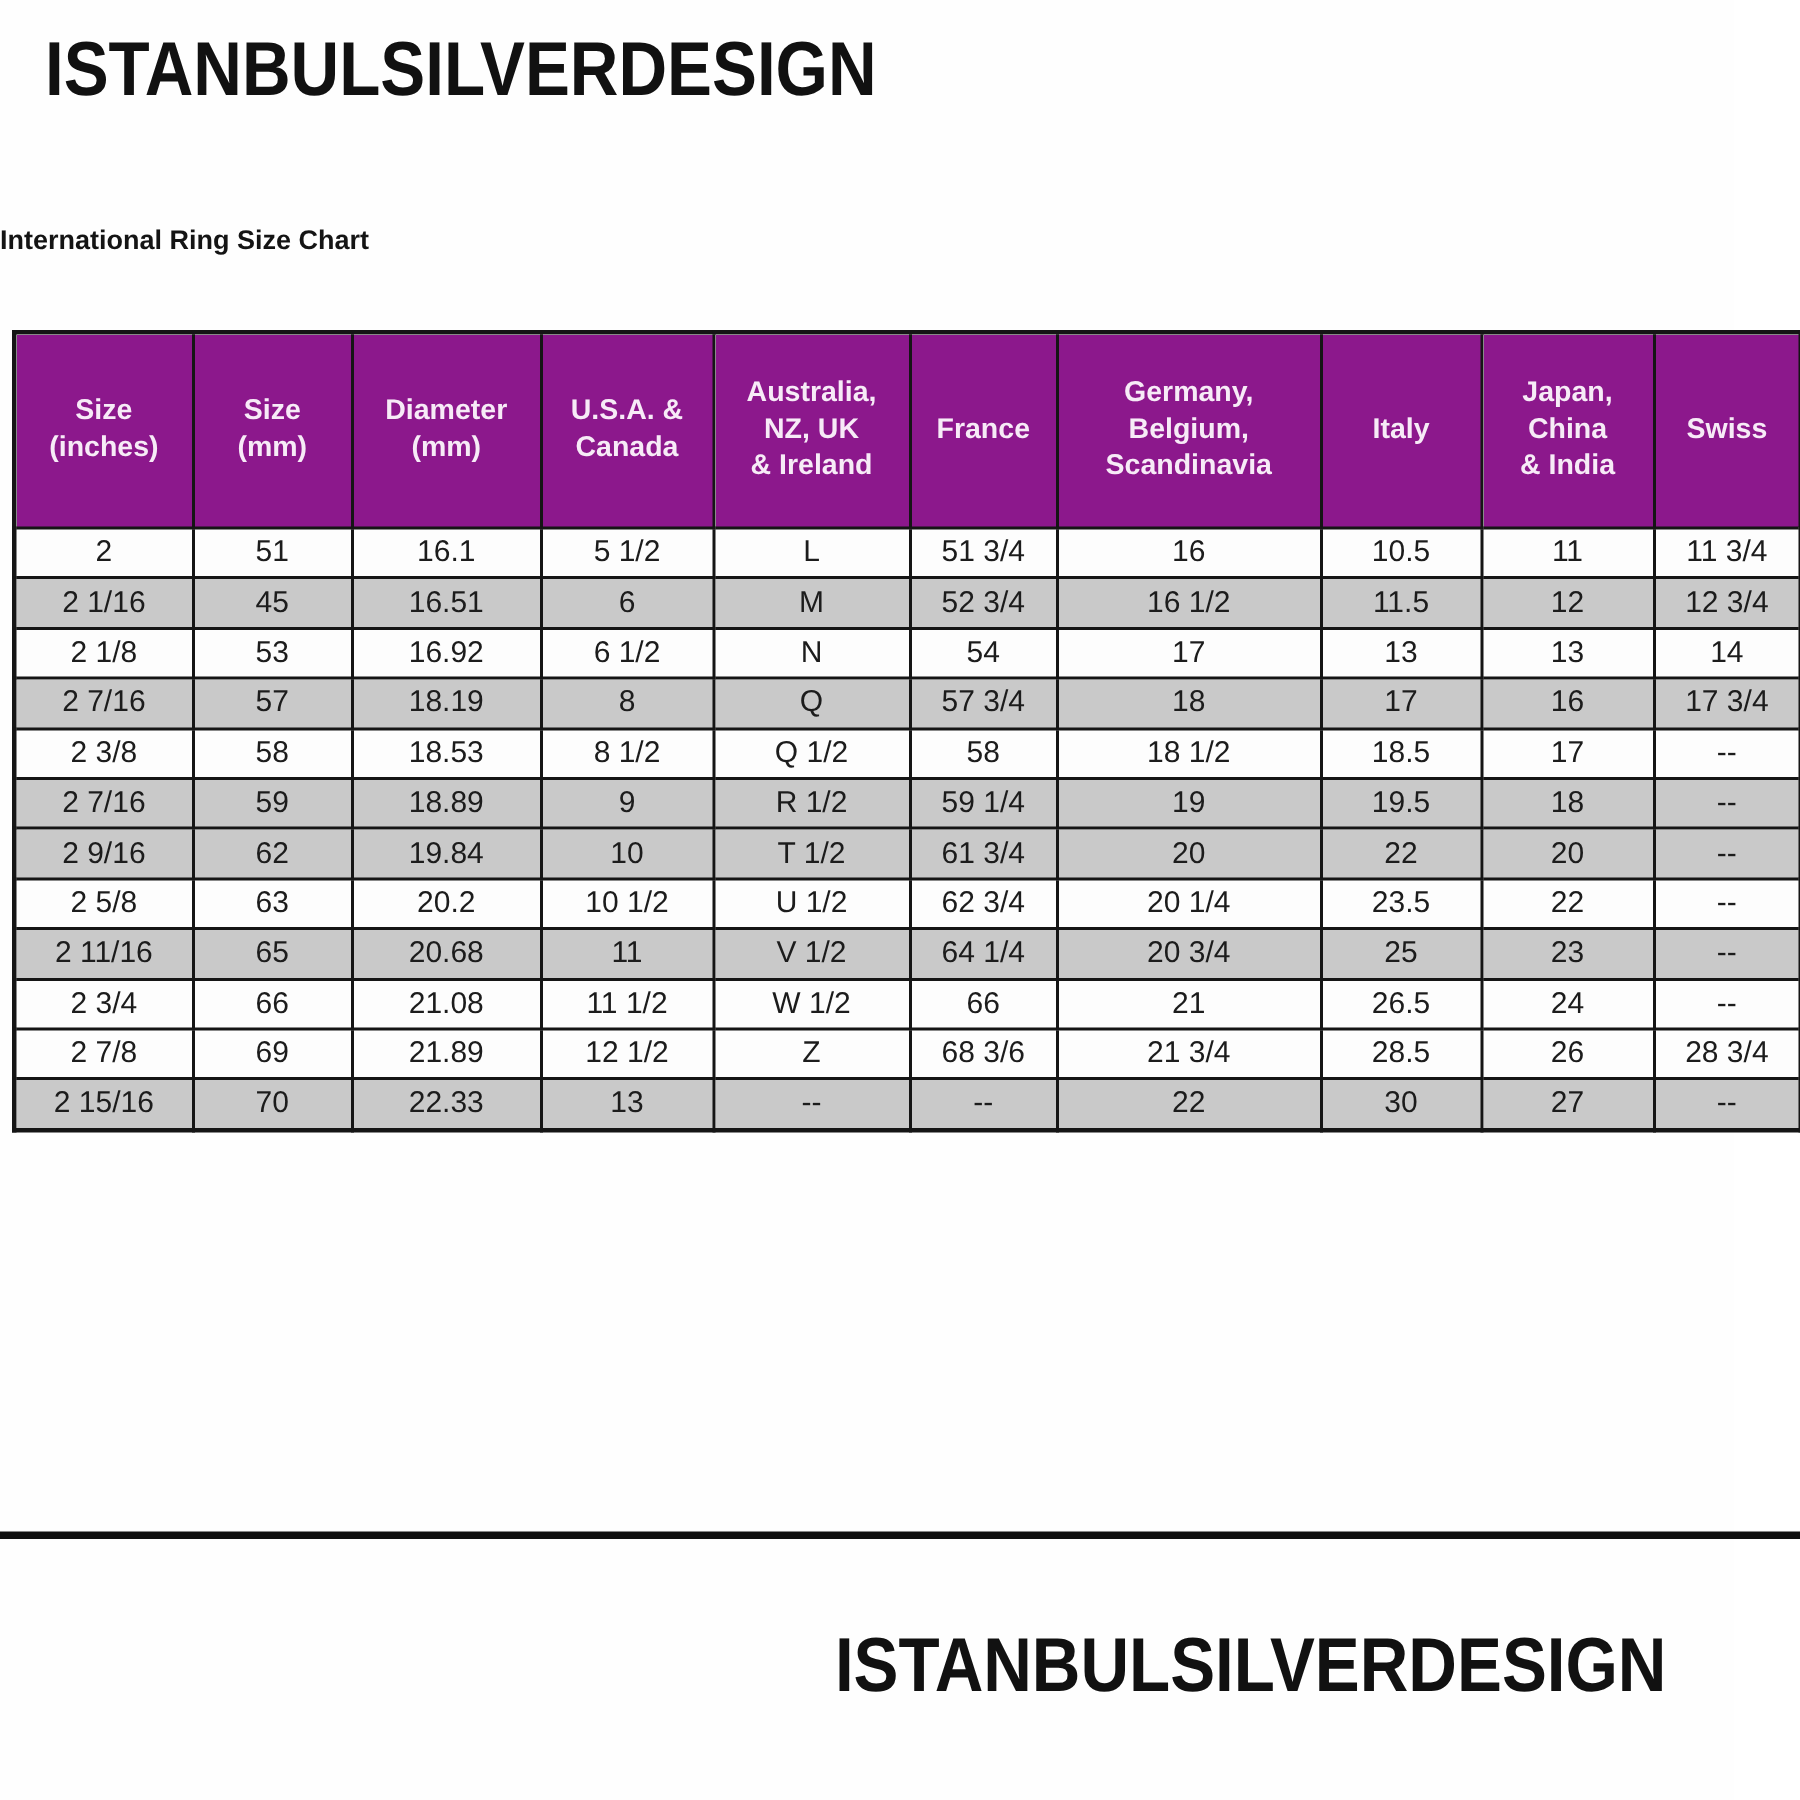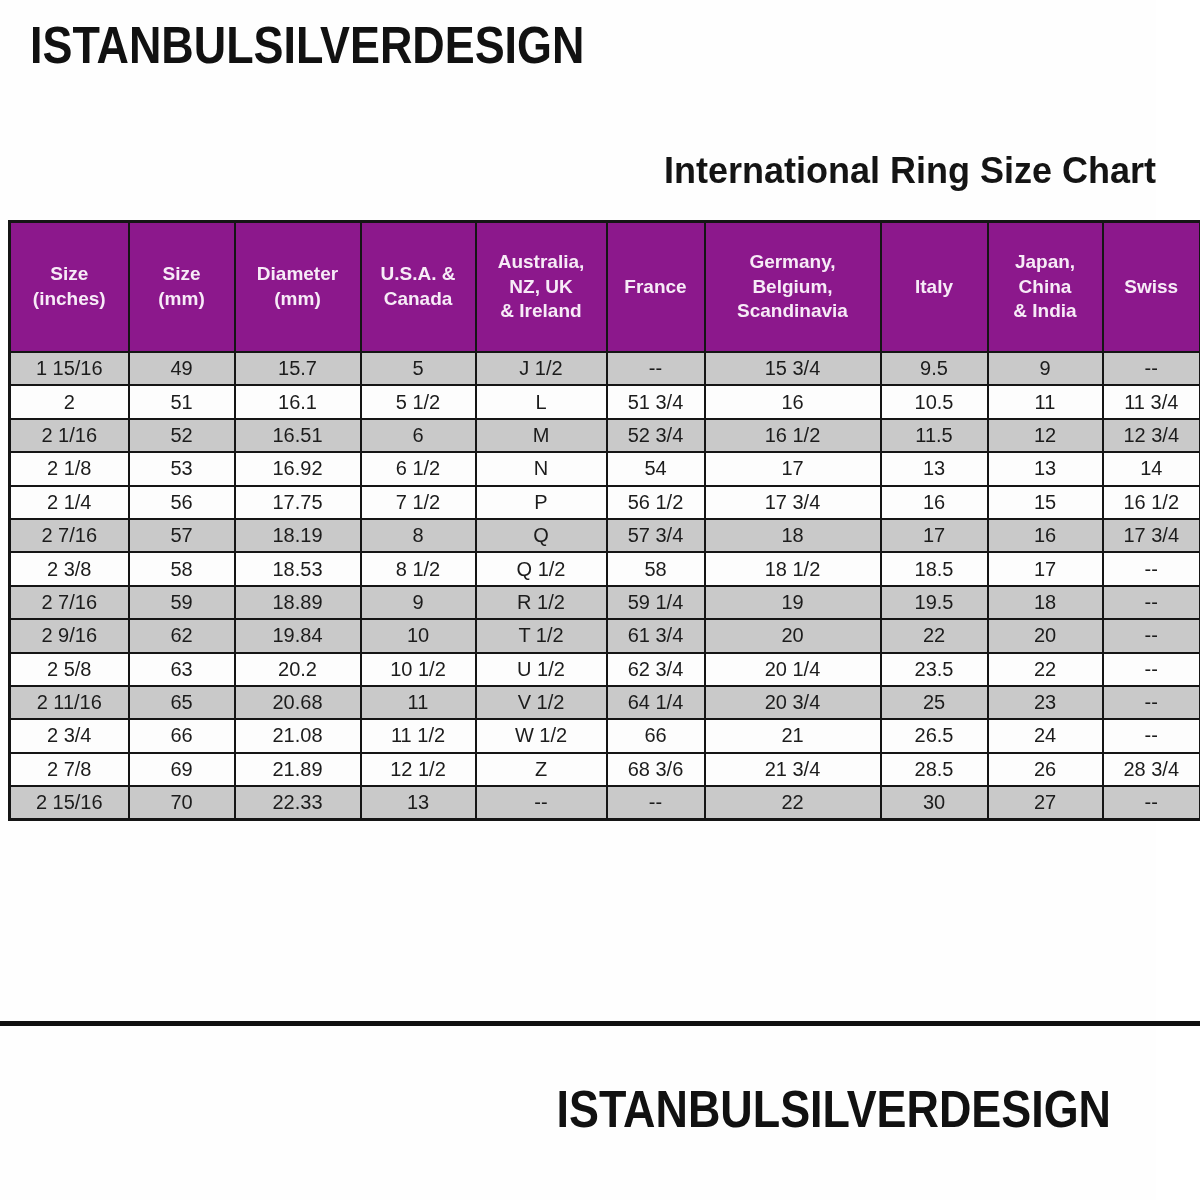--- a/index.html
+++ b/index.html
@@ -36,23 +36,23 @@
     right: 45px;
     top: 1080px;
     transform: scaleX(0.88);
     transform-origin: right center;
   }
   .chart-title {
     position: absolute;
     left: 0;
     right: 0;
     top: 150px;
-    text-align: right;
+    text-align: left;
     font-weight: bold;
-    font-size: 36px;
+    font-size: 18px;
     color: #141414;
   }
   table.ring-table {
     position: absolute;
     left: 8px;
     top: 220px;
     width: 1183px;
     border-collapse: collapse;
     table-layout: fixed;
     border: 3px solid #151515;
@@ -134,47 +134,35 @@
 Belgium,
 Scandinavia</th>
           <th>Italy</th>
           <th>Japan,
 China
 &amp; India</th>
           <th>Swiss</th>
         </tr>
     </thead>
     <tbody>
-        <tr class="alt">
-          <td>1 15/16</td>
-          <td>49</td>
-          <td>15.7</td>
-          <td>5</td>
-          <td>J 1/2</td>
-          <td>--</td>
-          <td>15 3/4</td>
-          <td>9.5</td>
-          <td>9</td>
-          <td>--</td>
-        </tr>
         <tr>
           <td>2</td>
           <td>51</td>
           <td>16.1</td>
           <td>5 1/2</td>
           <td>L</td>
           <td>51 3/4</td>
           <td>16</td>
           <td>10.5</td>
           <td>11</td>
           <td>11 3/4</td>
         </tr>
         <tr class="alt">
           <td>2  1/16</td>
-          <td>52</td>
+          <td>45</td>
           <td>16.51</td>
           <td>6</td>
           <td>M</td>
           <td>52 3/4</td>
           <td>16 1/2</td>
           <td>11.5</td>
           <td>12</td>
           <td>12 3/4</td>
         </tr>
         <tr>
@@ -182,32 +170,20 @@
           <td>53</td>
           <td>16.92</td>
           <td>6 1/2</td>
           <td>N</td>
           <td>54</td>
           <td>17</td>
           <td>13</td>
           <td>13</td>
           <td>14</td>
         </tr>
-        <tr>
-          <td>2  1/4</td>
-          <td>56</td>
-          <td>17.75</td>
-          <td>7 1/2</td>
-          <td>P</td>
-          <td>56 1/2</td>
-          <td>17 3/4</td>
-          <td>16</td>
-          <td>15</td>
-          <td>16 1/2</td>
-        </tr>
         <tr class="alt">
           <td>2  7/16</td>
           <td>57</td>
           <td>18.19</td>
           <td>8</td>
           <td>Q</td>
           <td>57 3/4</td>
           <td>18</td>
           <td>17</td>
           <td>16</td>

